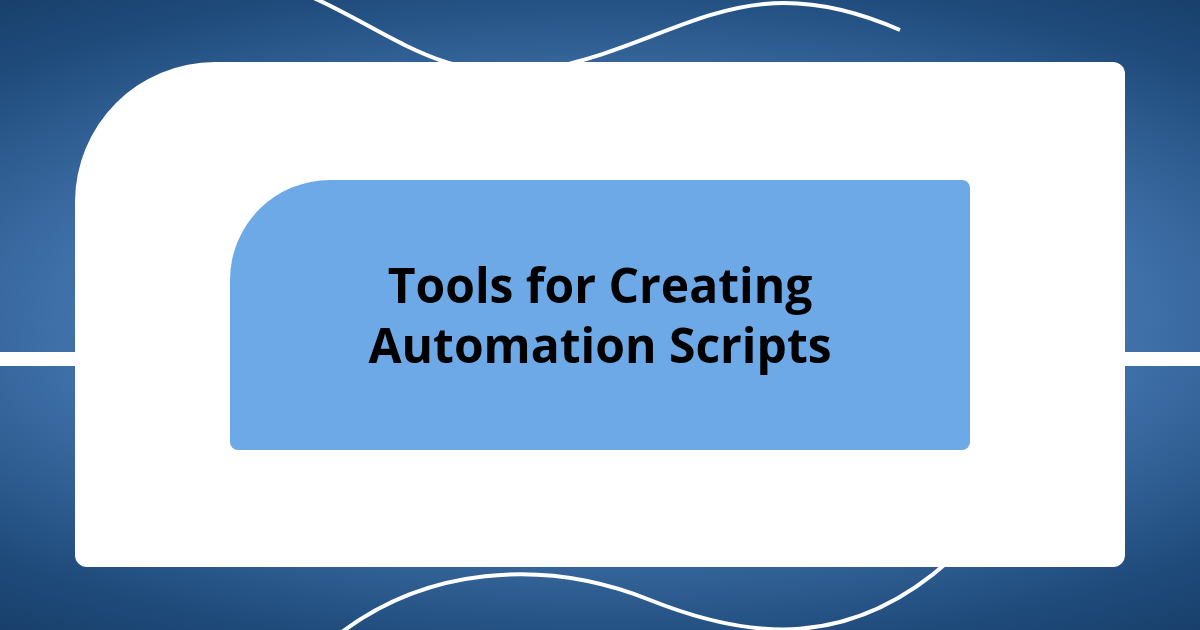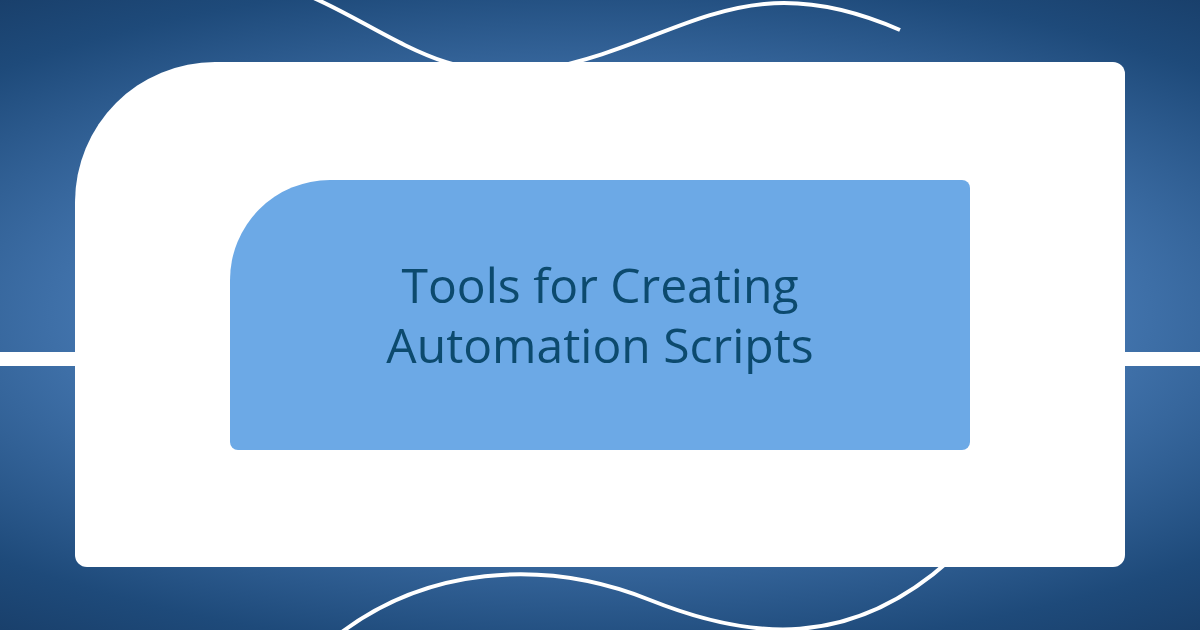--- a/index.html
+++ b/index.html
@@ -49,23 +49,23 @@
       height: 270px;
       background: #6ca9e6;
       border-radius: 100px 8px 8px 8px;
       display: flex;
       align-items: center;
       justify-content: center;
       text-align: center;
       padding: 20px 40px;
     }
     .title {
-      color: #0c4a6e;
+      color: #000000;
       font-size: 48px;
-      font-weight: 400;
+      font-weight: 700;
       line-height: 1.25;
     }
   </style>
 </head>
 <body>
 
 <div class="background"></div>
 
 <div class="hstripe"></div>
 

